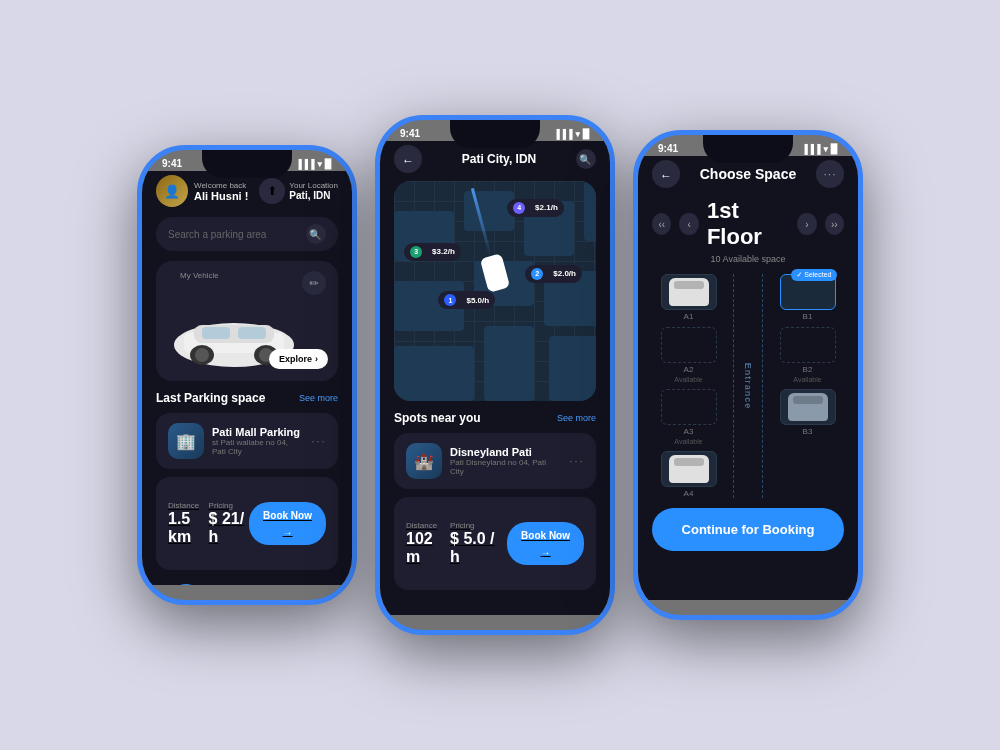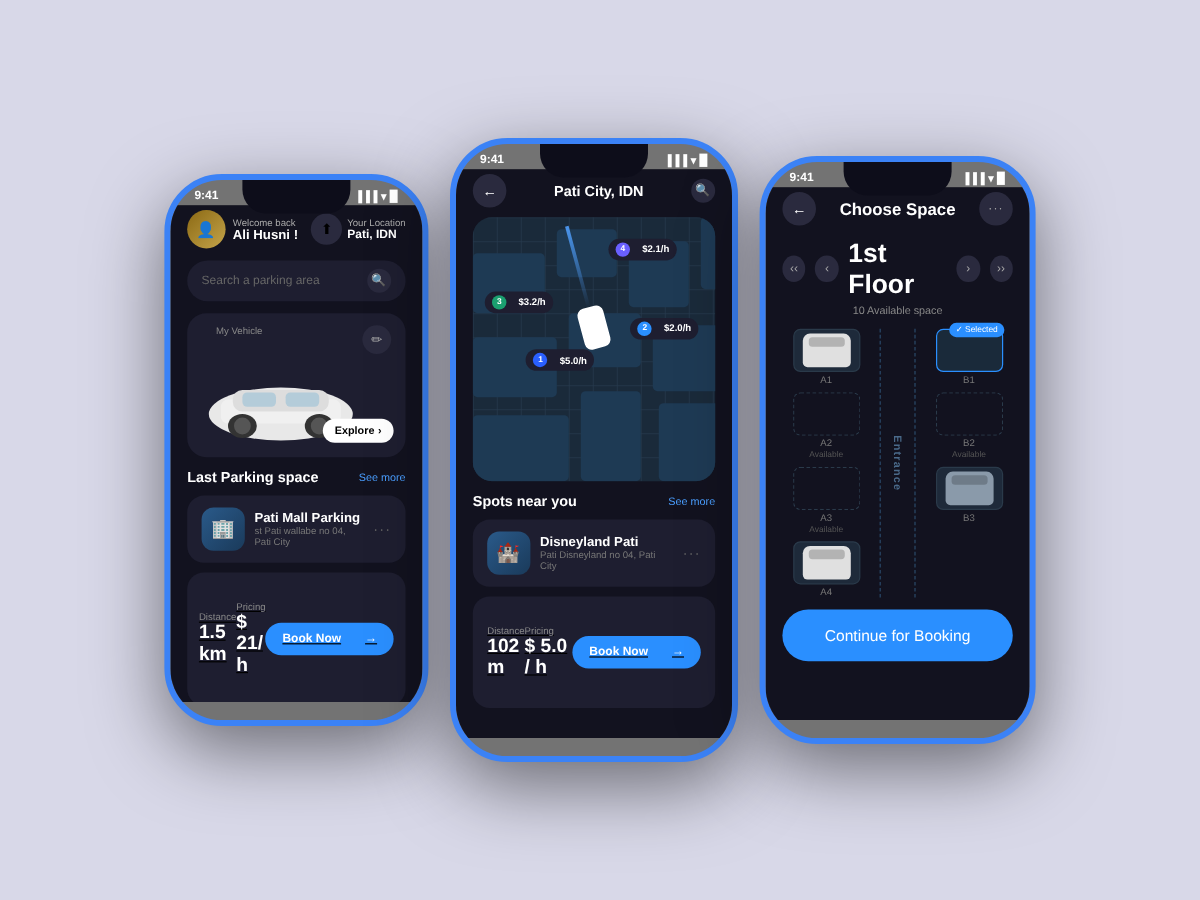--- a/index.html
+++ b/index.html
@@ -219,22 +219,23 @@
     .stat-val { font-size: 16px; font-weight: 700; color: #fff; }
     .book-btn {
       background: #2a8fff;
       color: #fff;
       font-size: 10px;
       font-weight: 700;
       padding: 8px 14px;
       border-radius: 20px;
       display: flex;
       align-items: center;
-      gap: 20px;
+      gap: 5px;
       white-space: nowrap;
+      flex-direction: column;
     }
 
     
     .bottom-nav {
       display: flex;
       justify-content: space-around;
       align-items: center;
       padding: 8px 0 4px;
       margin-top: 6px;
     }
@@ -445,21 +446,21 @@
       font-weight: 700;
       color: #4a6a8a;
       letter-spacing: 1px;
       white-space: nowrap;
     }
 
     .continue-btn {
       background: #2a8fff;
       color: #fff;
       font-size: 13px;
-      font-weight: 400;
+      font-weight: 700;
       padding: 14px;
       border-radius: 26px;
       text-align: center;
       margin-top: 10px;
       cursor: pointer;
     }
   </style>
 </head>
 <body>
 

